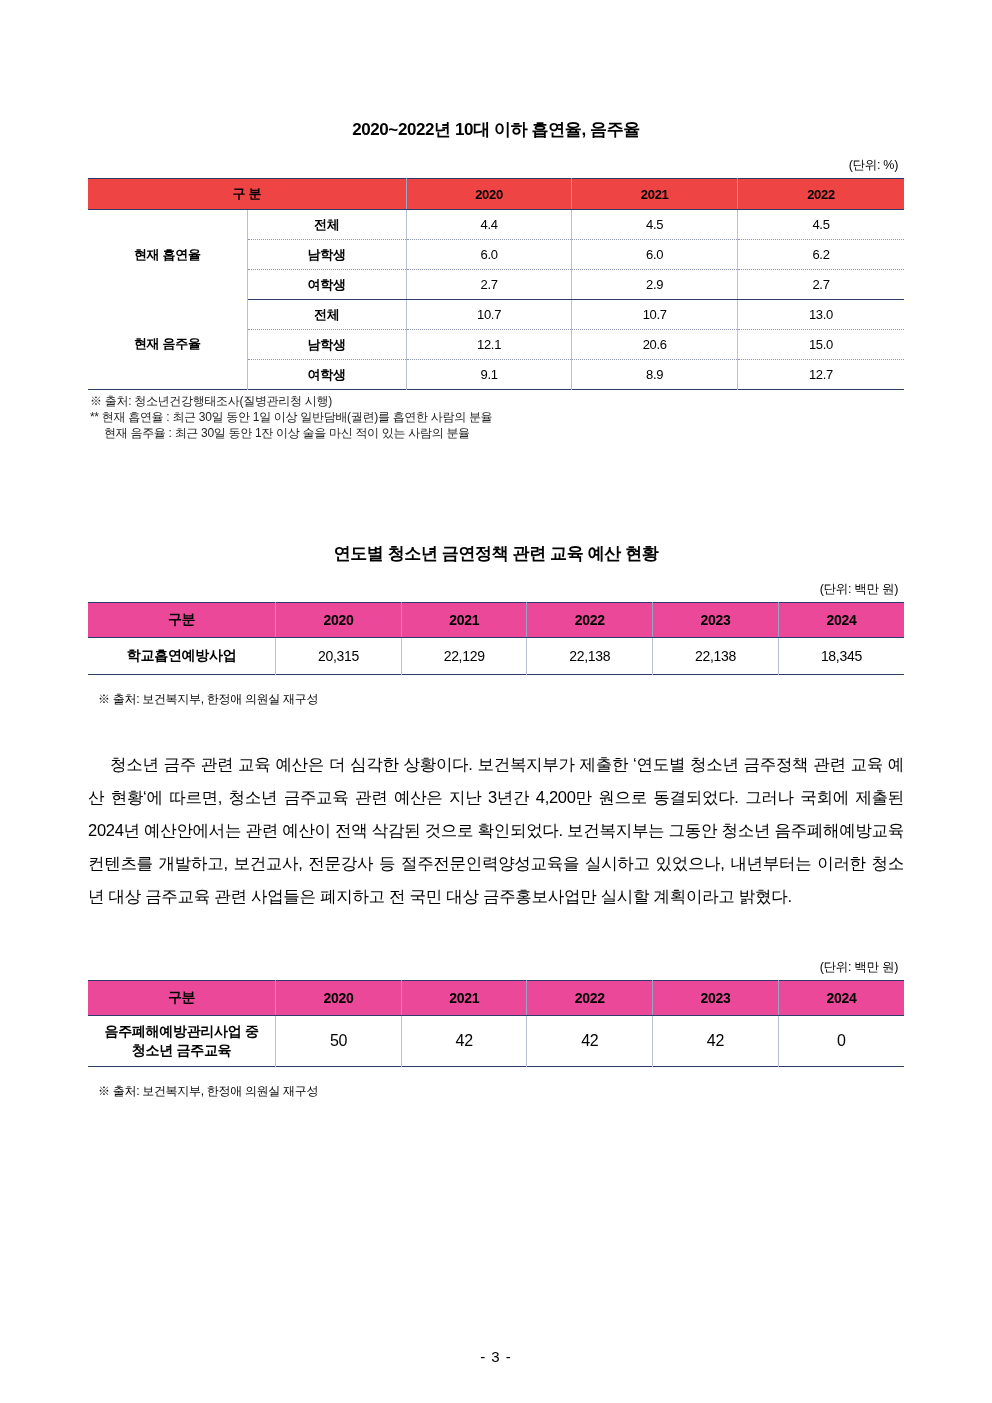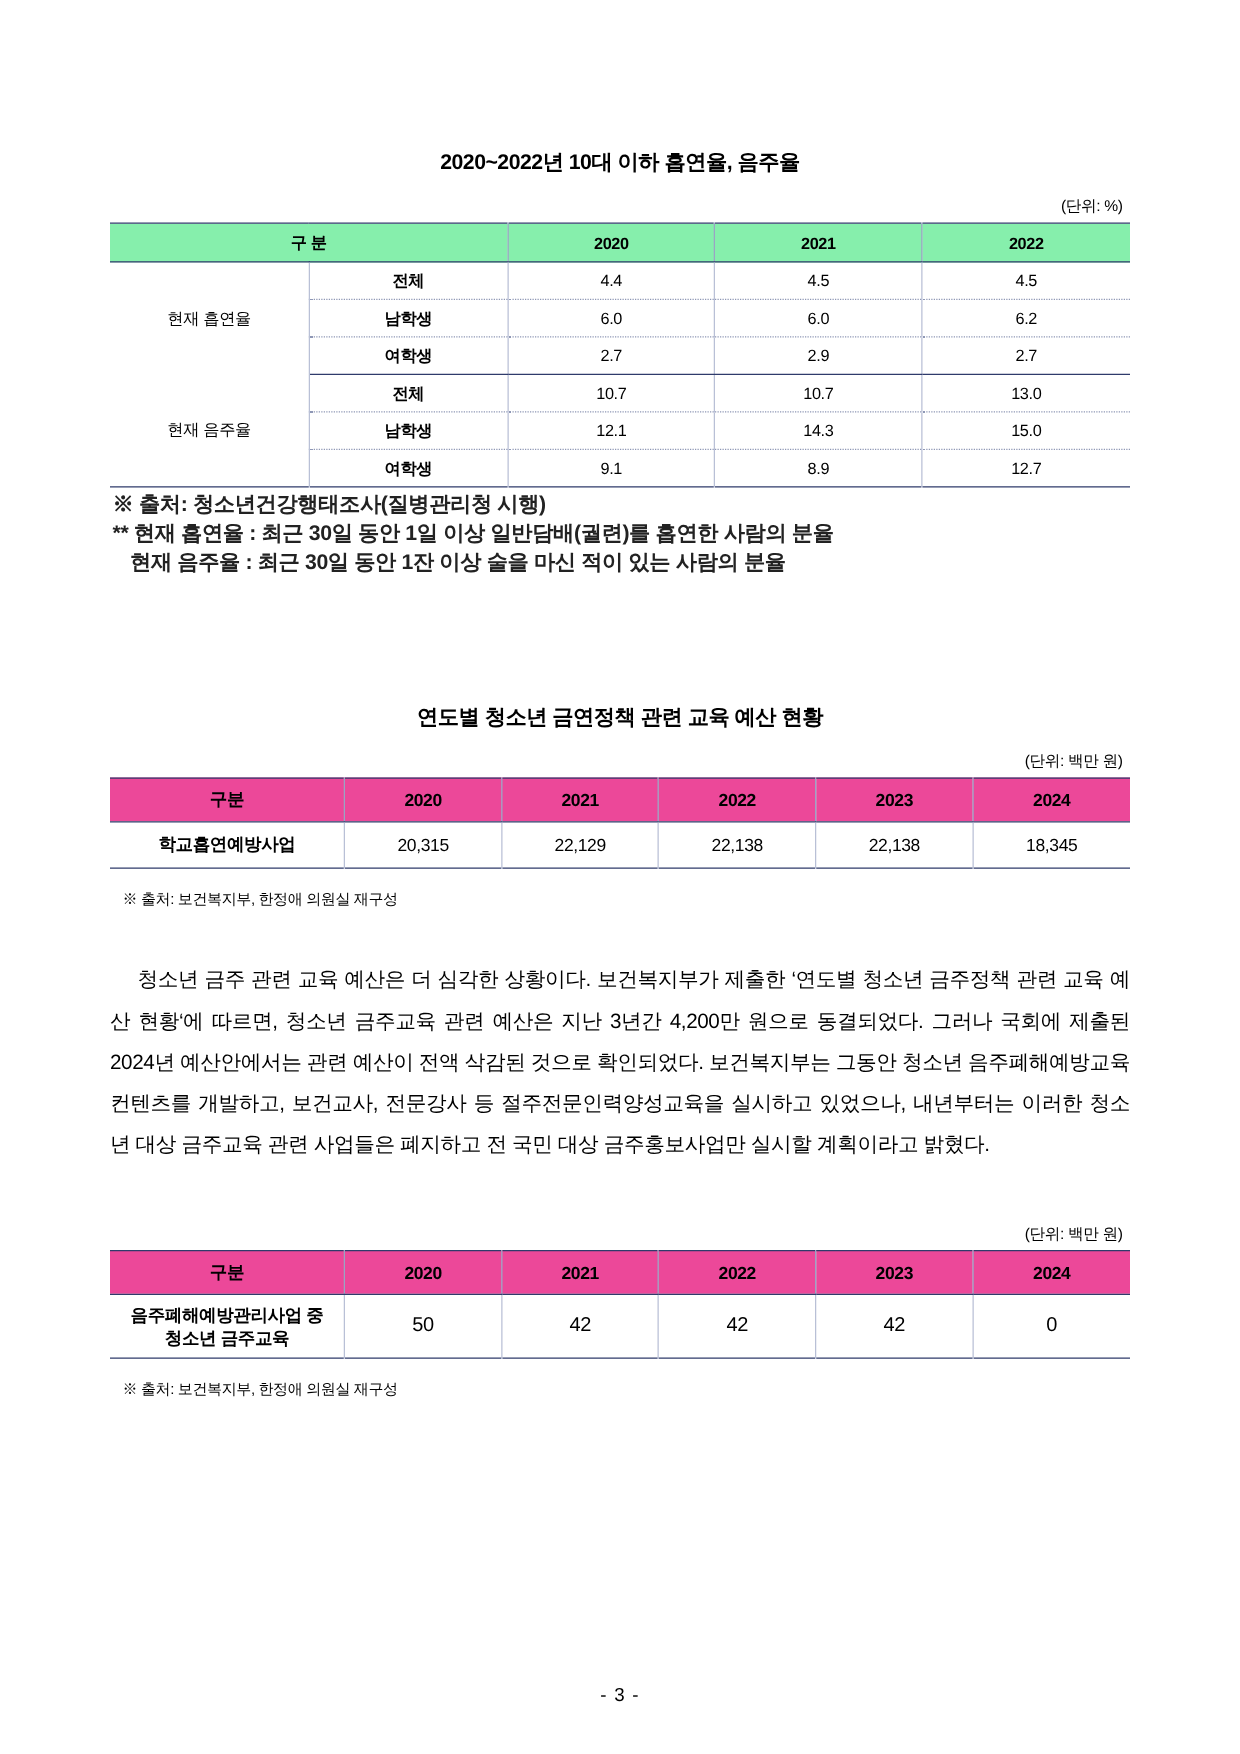--- a/index.html
+++ b/index.html
@@ -49,58 +49,57 @@
     padding: 3px 2px;
     letter-spacing: -0.3px;
   }
 
   
   .t1 {
     border-top: 1.6px solid #2f3b6b;
     border-bottom: 1.6px solid #2f3b6b;
   }
   .t1 thead th {
-    background: #86efac;
+    background: #ef4444;
     border-right: 1px solid #9aa4c4;
     border-bottom: 1.2px solid #2f3b6b;
     font-weight: bold;
     height: 24px;
   }
   .t1 thead th:last-child { border-right: none; }
   .t1 tbody td {
     border-right: 1px solid #b9c0d6;
     height: 23px;
   }
   .t1 tbody td:last-child { border-right: none; }
   .t1 tbody tr td.rowlabel {
-    font-weight: normal;
+    font-weight: bold;
     background: #ffffff;
   }
   .t1 tbody tr td.sub {
     font-weight: bold;
     border-bottom: 1px dotted #8e97b5;
   }
   .t1 tbody tr td.val {
     border-bottom: 1px dotted #8e97b5;
   }
   .t1 tbody tr.group-end td {
     border-bottom: 1.2px solid #2f3b6b;
   }
   .t1 tbody tr.last-row td {
     border-bottom: none;
   }
 
   
   .notes {
     margin: 3px 0 0 2px;
-    font-size: 17px;
+    font-size: 12px;
     line-height: 1.35;
     letter-spacing: -0.3px;
     color: #222;
-    font-weight: bold;
   }
   .notes div { white-space: nowrap; }
   .notes .indent { padding-left: 14px; }
 
   
   p.body {
     font-size: 16.5px;
     line-height: 2.0;
     text-align: justify;
     text-justify: inter-ideograph;
@@ -204,21 +203,21 @@
         <tr>
           <td class="rowlabel" rowspan="3">현재 음주율</td>
           <td class="sub">전체</td>
           <td class="val">10.7</td>
           <td class="val">10.7</td>
           <td class="val">13.0</td>
         </tr>
         <tr>
           <td class="sub">남학생</td>
           <td class="val">12.1</td>
-          <td class="val">14.3</td>
+          <td class="val">20.6</td>
           <td class="val">15.0</td>
         </tr>
         <tr class="last-row">
           <td class="sub" style="border-bottom:none">여학생</td>
           <td class="val" style="border-bottom:none">9.1</td>
           <td class="val" style="border-bottom:none">8.9</td>
           <td class="val" style="border-bottom:none">12.7</td>
         </tr>
       </tbody>
     </table>

